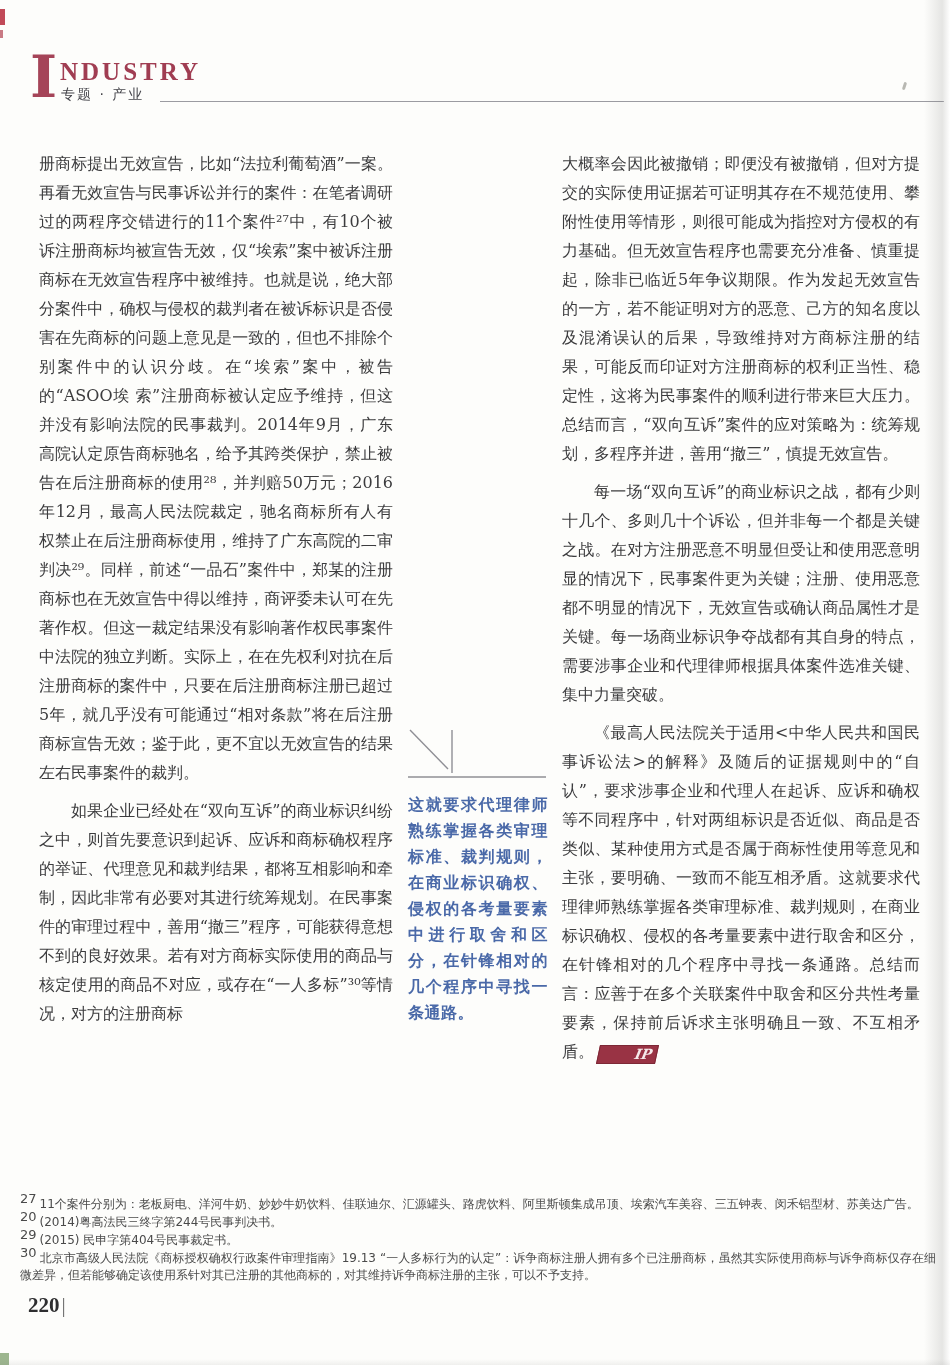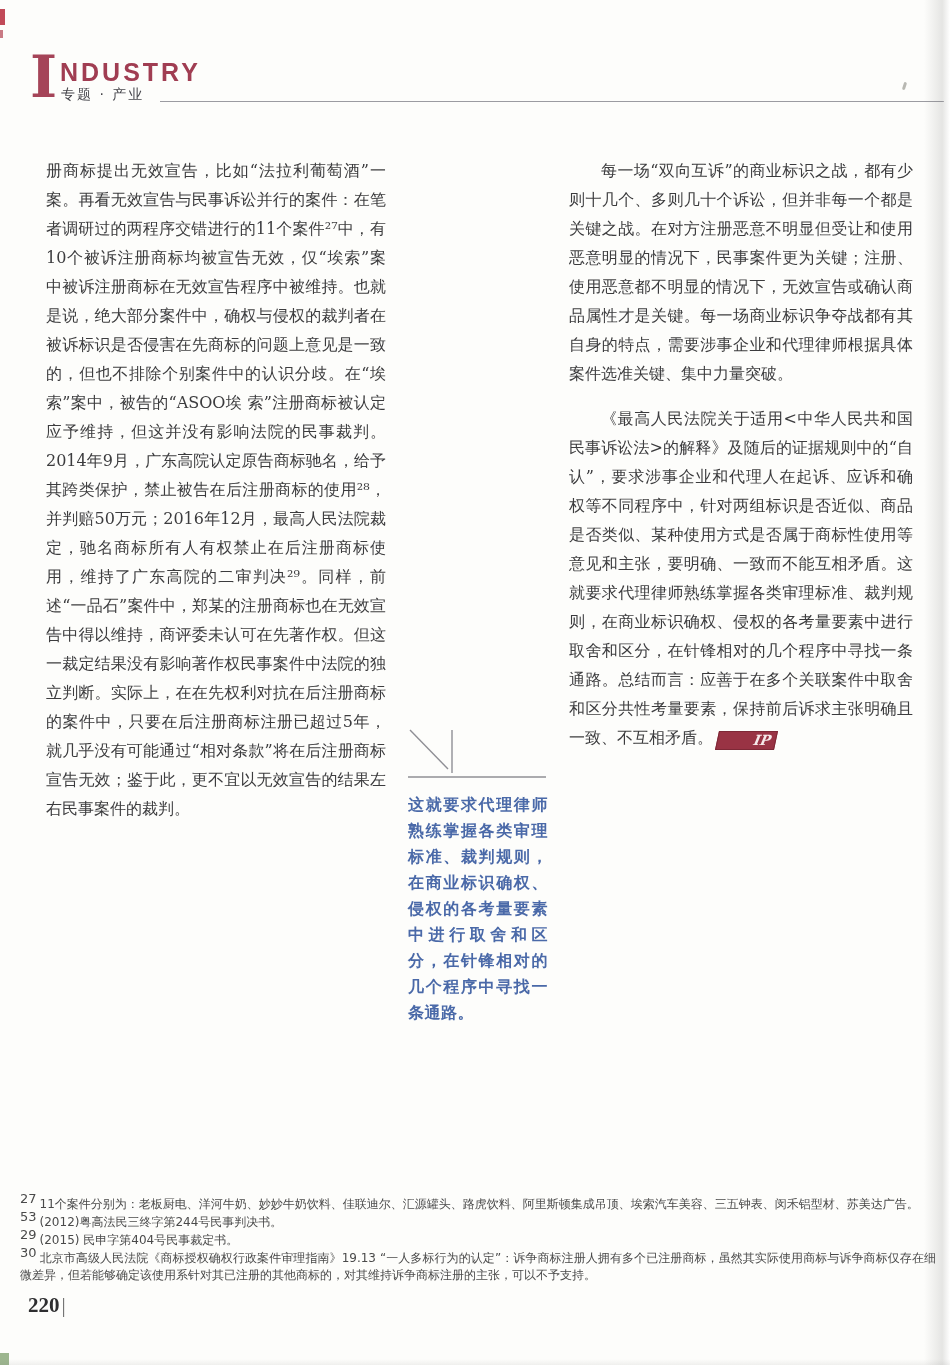--- a/index.html
+++ b/index.html
@@ -38,40 +38,40 @@
   
   .header{position:absolute;left:30px;top:50px;width:890px;height:60px;}
   .header .initial{
     position:absolute;left:0;top:-2px;
     font-size:58px;line-height:58px;font-weight:bold;
     font-family:"DejaVu Serif","Liberation Serif",serif;
   }
   .header .title-rest{
     position:absolute;left:30px;top:8px;
     font-size:25px;letter-spacing:3px;font-weight:bold;
-    font-family:Liberation Sans, sans-serif;
+    font-family:Liberation Serif, serif;
   }
   .header .subtitle{
     position:absolute;left:31px;top:36px;
     font-size:14px;letter-spacing:2px;color:#46464c;
     font-family:"DejaVu Sans","Liberation Sans",sans-serif;
   }
   .header-rule{
     position:absolute;left:160px;top:101px;right:6px;height:1px;
     background:#9b9ba1;
   }
   
   .col{
     position:absolute;top:140px;
     font-size:16px;line-height:29px;
     text-align:justify;text-justify:inter-character;
   }
   .col1{left:30px;width:372px;}
   .col2{left:553px;width:376px;}
-  .para{margin:16px;}
+  .para{margin:9px;}
   .para.indent{text-indent:2em;}
   .section-heading{
     margin:14px 0 8px 0;
     font-size:20px;line-height:28px;font-weight:bold;color:#1c1c1e;
     font-family:"DejaVu Sans","Liberation Sans",sans-serif;
     text-align:left;
   }
   
   .pullquote{
     position:absolute;left:408px;top:728px;width:140px;
@@ -122,39 +122,41 @@
 
   <div class="header">
     <span class="initial" style="color:#a54458;">I</span>
     <span class="title-rest" style="color:#a03d52;">NDUSTRY</span>
     <span class="subtitle">专题 · 产业</span>
   </div>
   <div class="header-rule"></div>
 
   <div class="col col1">
     <p class="para">册商标提出无效宣告，比如“法拉利葡萄酒”一案。再看无效宣告与民事诉讼并行的案件：在笔者调研过的两程序交错进行的11个案件²⁷中，有10个被诉注册商标均被宣告无效，仅“埃索”案中被诉注册商标在无效宣告程序中被维持。也就是说，绝大部分案件中，确权与侵权的裁判者在被诉标识是否侵害在先商标的问题上意见是一致的，但也不排除个别案件中的认识分歧。在“埃索”案中，被告的“ASOO埃 索”注册商标被认定应予维持，但这并没有影响法院的民事裁判。2014年9月，广东高院认定原告商标驰名，给予其跨类保护，禁止被告在后注册商标的使用²⁸，并判赔50万元；2016年12月，最高人民法院裁定，驰名商标所有人有权禁止在后注册商标使用，维持了广东高院的二审判决²⁹。同样，前述“一品石”案件中，郑某的注册商标也在无效宣告中得以维持，商评委未认可在先著作权。但这一裁定结果没有影响著作权民事案件中法院的独立判断。实际上，在在先权利对抗在后注册商标的案件中，只要在后注册商标注册已超过5年，就几乎没有可能通过“相对条款”将在后注册商标宣告无效；鉴于此，更不宜以无效宣告的结果左右民事案件的裁判。</p>
+    <p class="para indent">如果企业已经处在“双向互诉”的商业标识纠纷之中，则首先要意识到起诉、应诉和商标确权程序的举证、代理意见和裁判结果，都将互相影响和牵制，因此非常有必要对其进行统筹规划。在民事案件的审理过程中，善用“撤三”程序，可能获得意想不到的良好效果。若有对方商标实际使用的商品与核定使用的商品不对应，或存在“一人多标”³⁰等情况，对方的注册商标</p>
   </div>
 
   <div class="pullquote">
     <svg class="pq-arrow" width="140" height="52" viewBox="0 0 140 52">
       <line x1="2" y1="2" x2="40" y2="41" stroke="#8f8f95" stroke-width="1.4"></line>
       <line x1="44" y1="2" x2="44" y2="45" stroke="#8f8f95" stroke-width="1.4"></line>
       <line x1="0" y1="49" x2="138" y2="49" stroke="#8f8f95" stroke-width="1.4"></line>
     </svg>
     <div class="pq-text" style="color:#4a69a8;">这就要求代理律师熟练掌握各类审理标准、裁判规则，在商业标识确权、侵权的各考量要素中进行取舍和区分，在针锋相对的几个程序中寻找一条通路。</div>
   </div>
 
   <div class="col col2">
+    <p class="para">大概率会因此被撤销；即便没有被撤销，但对方提交的实际使用证据若可证明其存在不规范使用、攀附性使用等情形，则很可能成为指控对方侵权的有力基础。但无效宣告程序也需要充分准备、慎重提起，除非已临近5年争议期限。作为发起无效宣告的一方，若不能证明对方的恶意、己方的知名度以及混淆误认的后果，导致维持对方商标注册的结果，可能反而印证对方注册商标的权利正当性、稳定性，这将为民事案件的顺利进行带来巨大压力。总结而言，“双向互诉”案件的应对策略为：统筹规划，多程序并进，善用“撤三”，慎提无效宣告。</p>
     <p class="para indent">每一场“双向互诉”的商业标识之战，都有少则十几个、多则几十个诉讼，但并非每一个都是关键之战。在对方注册恶意不明显但受让和使用恶意明显的情况下，民事案件更为关键；注册、使用恶意都不明显的情况下，无效宣告或确认商品属性才是关键。每一场商业标识争夺战都有其自身的特点，需要涉事企业和代理律师根据具体案件选准关键、集中力量突破。</p>
     <p class="para indent"><span>《最高人民法院关于适用&lt;中华人民共和国民事诉讼法&gt;的解释》及随后的证据规则中的“自认”，要求涉事企业和代理人在起诉、应诉和确权等不同程序中，针对两组标识是否近似、商品是否类似、某种使用方式是否属于商标性使用等意见和主张，要明确、一致而不能互相矛盾。这就要求代理律师熟练掌握各类审理标准、裁判规则，在商业标识确权、侵权的各考量要素中进行取舍和区分，在针锋相对的几个程序中寻找一条通路。总结而言：应善于在多个关联案件中取舍和区分共性考量要素，保持前后诉求主张明确且一致、不互相矛盾。</span><span class="end-mark">IP</span></p>
   </div>
 
   <div class="footnotes">
     <p class="footnote"><sup>27</sup><span>11个案件分别为：老板厨电、洋河牛奶、妙妙牛奶饮料、佳联迪尔、汇源罐头、路虎饮料、阿里斯顿集成吊顶、埃索汽车美容、三五钟表、闵禾铝型材、苏美达广告。</span></p>
-    <p class="footnote"><sup>53</sup><span>(2012)粤高法民三终字第244号民事判决书。</span></p>
+    <p class="footnote"><sup>20</sup><span>(2014)粤高法民三终字第244号民事判决书。</span></p>
     <p class="footnote"><sup>29</sup><span>(2015) 民申字第404号民事裁定书。</span></p>
     <p class="footnote"><sup>30</sup><span>北京市高级人民法院《商标授权确权行政案件审理指南》19.13 “一人多标行为的认定”：诉争商标注册人拥有多个已注册商标，虽然其实际使用商标与诉争商标仅存在细微差异，但若能够确定该使用系针对其已注册的其他商标的，对其维持诉争商标注册的主张，可以不予支持。</span></p>
   </div>
 
   <div class="page-number"><span>220</span><span class="bar">|</span></div>
 
   <div class="edge-right"></div>
   <div class="edge-bottom"></div>
 </div>
 

